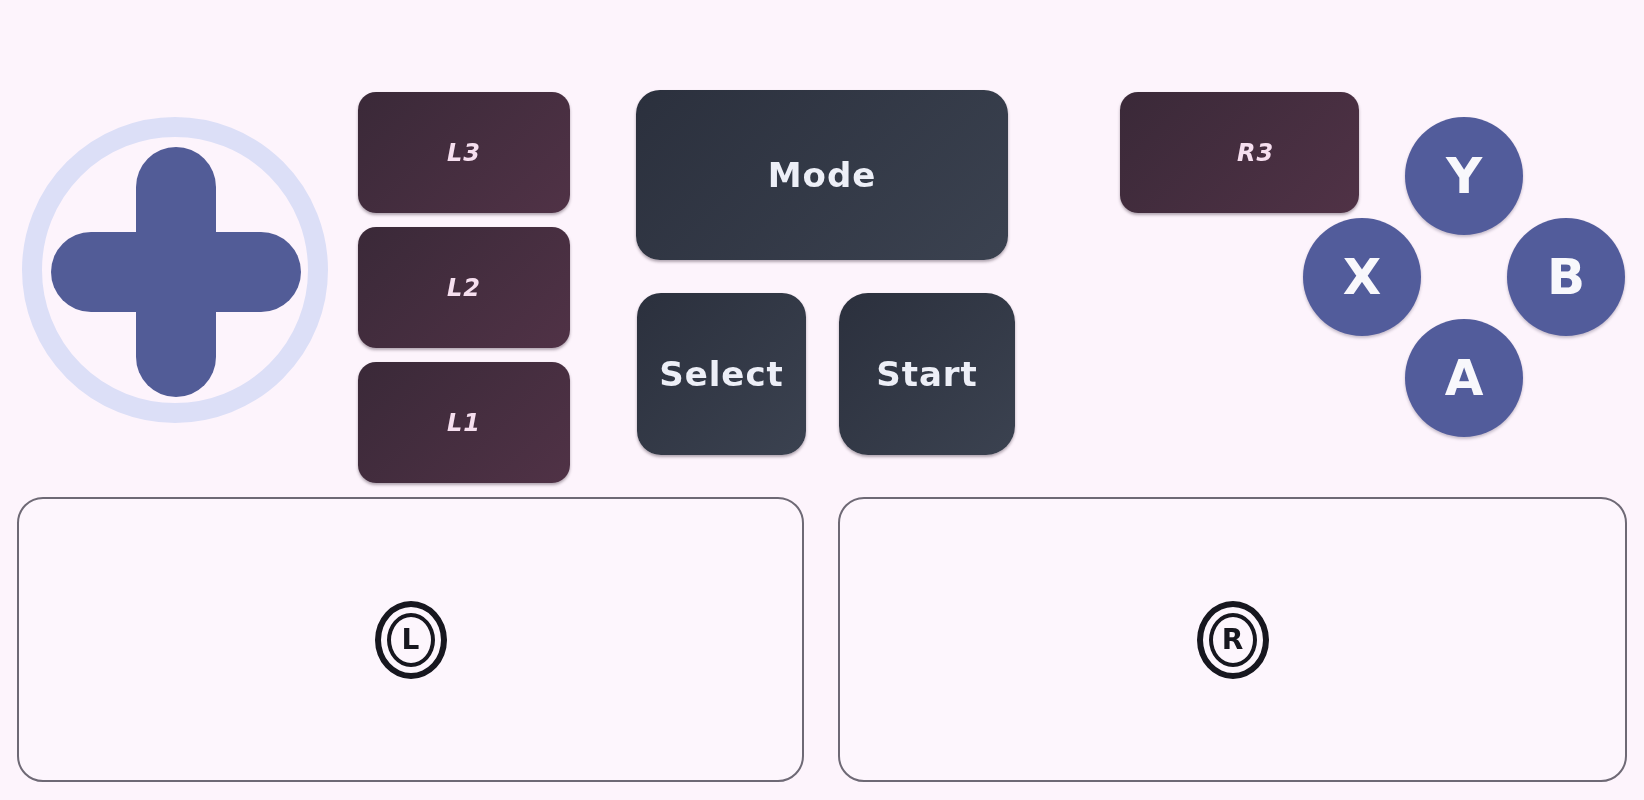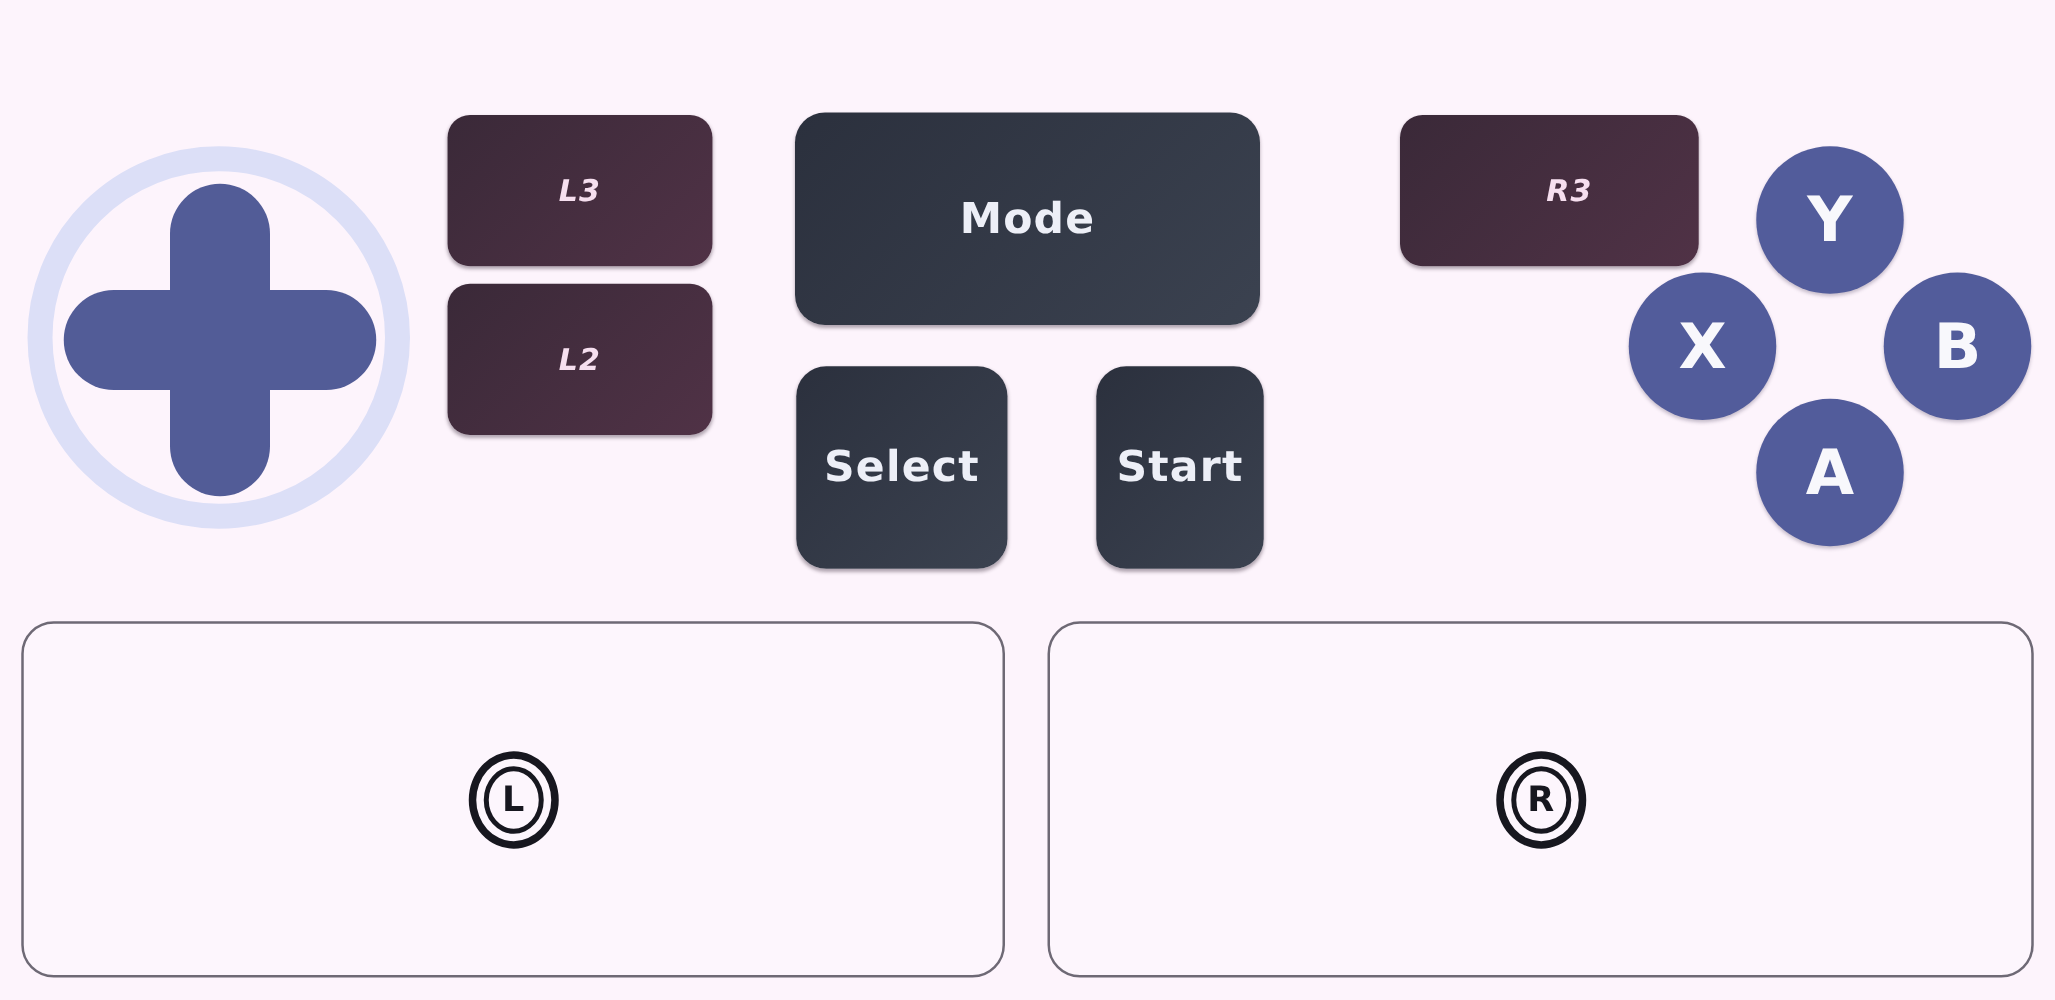--- a/index.html
+++ b/index.html
@@ -42,21 +42,21 @@
   .row-2{top:227px;text-align:right;}
   .row-3{top:362px;}
 
   
   .system{
     background:linear-gradient(135deg,var(--system_button_dark,#2b303d) 0%,var(--system_button_light,#3b4250) 100%);
     color:var(--system_text,#edeff7);font-size:34px;border-radius:24px;
   }
   .mode{left:636px;top:90px;width:372px;height:170px;}
   .select{left:637px;top:293px;width:169px;height:162px;}
-  .start{left:877px;top:293px;width:134px;height:162px;}
+  .start{left:839px;top:293px;width:176px;height:162px;border-radius:29px;}
 
   
   .face{
     width:118px;height:118px;border-radius:50%;
     background:var(--face_button,#525c9b);
     color:#f8f8fc;font-size:50px;letter-spacing:0;
     box-shadow:0 2px 3px rgba(35,25,60,.25);
   }
   .face-top{left:1405px;top:117px;}
   .face-left{left:1303px;top:218px;}
@@ -90,20 +90,21 @@
 <div id="stage">
 
   <div class="dpad">
     <div class="dpad-ring"></div>
     <div class="dpad-arm h"></div>
     <div class="dpad-arm v"></div>
   </div>
 
   <div class="btn shoulder col-left row-1">L3</div>
   <div class="btn shoulder col-left row-2">L2</div>
+  <div class="btn shoulder col-left row-3">L1</div>
 
   <div class="btn system select">Select</div>
   <div class="btn system mode">Mode</div>
   <div class="btn system start">Start</div>
 
   <div class="btn shoulder col-right row-1">R3</div>
 
   <div class="btn face face-top">Y</div>
   <div class="btn face face-left">X</div>
   <div class="btn face face-right">B</div>

